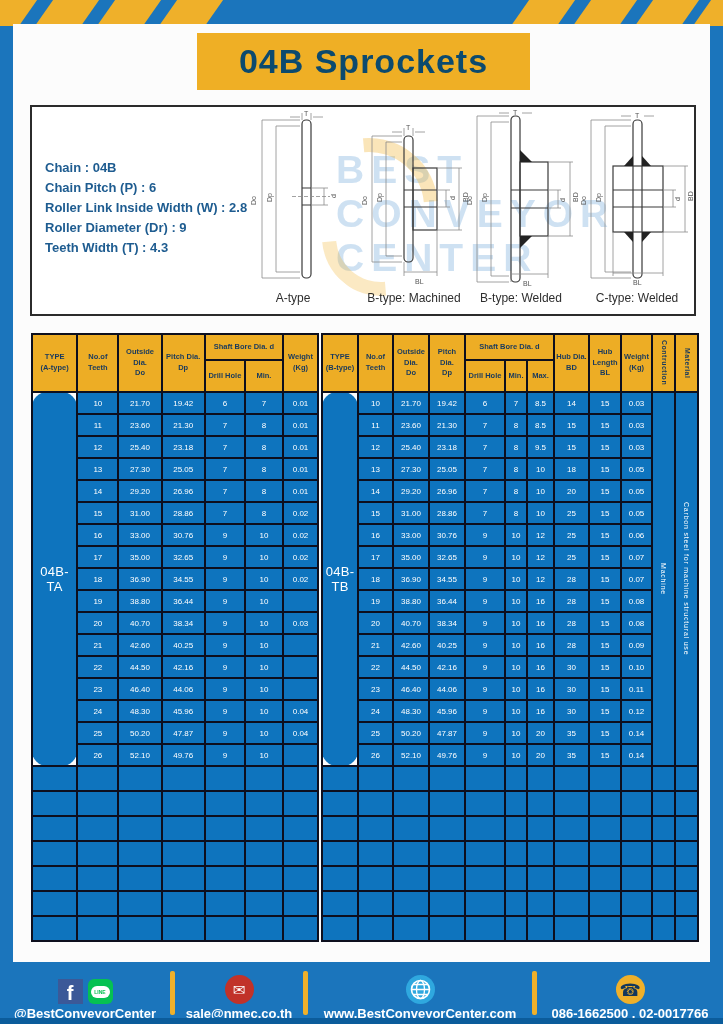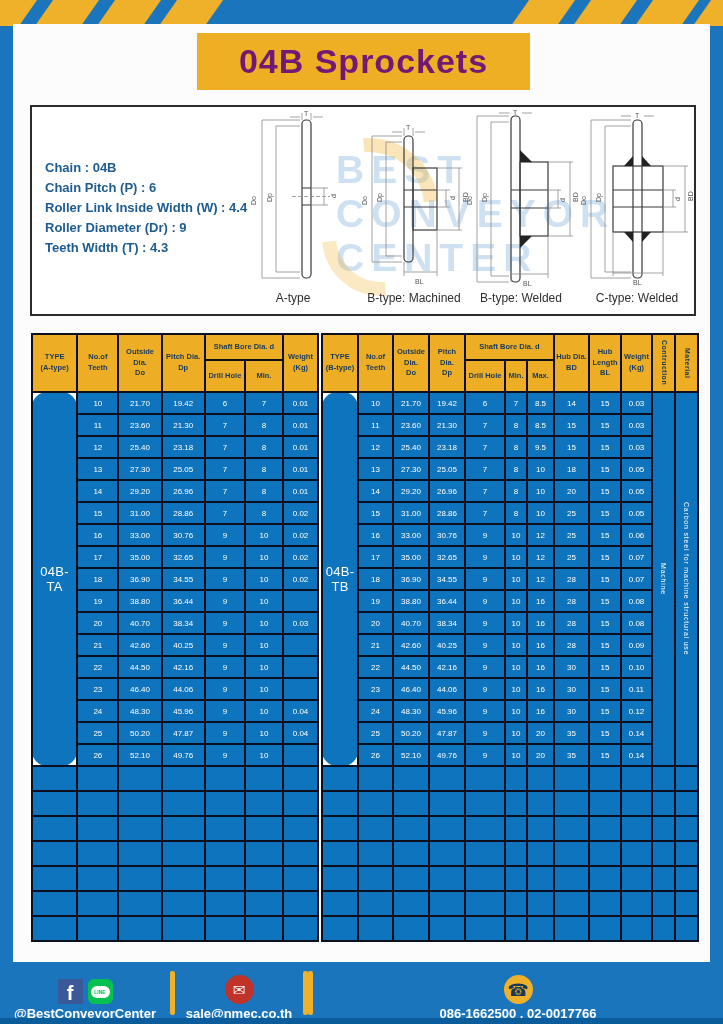--- a/index.html
+++ b/index.html
@@ -5,21 +5,21 @@
   html,body{margin:0;padding:0;}
   .page{position:relative;width:723px;height:1024px;background:#1B75BC;overflow:hidden;
         font-family:"Liberation Sans",sans-serif;}
   
   .stripe{position:absolute;top:0;height:26px;width:46px;background:#EFB02A;transform:skewX(-35deg);}
   
   .sheet{position:absolute;left:13px;top:24px;width:697px;height:938px;background:#FCFCFC;}
   
   .title-box{position:absolute;left:197px;top:33px;width:333px;height:57px;background:#EFAF25;
              display:flex;align-items:center;justify-content:center;}
-  .title-box span{font-size:34px;font-weight:bold;color:#701a75;letter-spacing:1px;}
+  .title-box span{font-size:34px;font-weight:bold;color:#0c4a6e;letter-spacing:1px;}
   
   .diag-panel{position:absolute;left:30px;top:105px;width:666px;height:211px;background:#fff;
               border:2px solid #2b2b2b;box-sizing:border-box;}
   .specs{position:absolute;left:45px;top:158px;z-index:3;}
   .specs div{font-size:13px;font-weight:bold;color:#1E5C90;line-height:20px;}
   .wm{position:absolute;left:336px;top:148px;z-index:1;color:rgba(125,175,220,0.38);
       font-weight:bold;font-size:39px;letter-spacing:7px;line-height:44px;}
   .wing{position:absolute;border-radius:50%;border:14px solid transparent;z-index:1;}
   .wing1{left:300px;top:138px;width:110px;height:110px;border-top-color:rgba(240,177,41,0.33);transform:rotate(40deg);}
   .wing2{left:322px;top:178px;width:90px;height:90px;border-left-color:rgba(240,177,41,0.28);transform:rotate(-50deg);}
@@ -90,21 +90,21 @@
     <div>BEST</div>
     <div>CONVEYOR</div>
     <div>CENTER</div>
   </div>
   <div class="wing wing1"></div>
   <div class="wing wing2"></div>
 
   <div class="specs">
     <div>Chain : 04B</div>
     <div>Chain Pitch (P) : 6</div>
-    <div>Roller Link Inside Width (W) : 4.4</div>
+    <div>Roller Link Inside Width (W) : 2.8</div>
     <div>Roller Diameter (Dr) : 9</div>
     <div>Teeth Width (T) : 4.3</div>
   </div>
 
   <svg class="diag" style="left:246px" width="95" height="178" viewBox="0 0 95 178">
     <rect class="part" x="56" y="10" width="9" height="158" rx="4"></rect>
     <path class="part" d="M56 78 H65 M56 95 H65"></path>
     <path class="dim" d="M46 86.5 H84" stroke-dasharray="4 2"></path>
     <path class="dim" d="M16 10 H54 M16 168 H54 M16 10 V168"></path>
     <text class="dim-label" transform="rotate(-90 10 95)" x="10" y="95">Do</text>
@@ -761,20 +761,30 @@
       <div class="txt">@BestConveyorCenter</div>
     </div>
     <div class="f-div"></div>
     <div class="f-sec sec2">
       <div class="round-icon mail-icon">
           <span>✉</span>
         </div>
       <div class="txt">sale@nmec.co.th</div>
     </div>
     <div class="f-div"></div>
+    <div class="f-sec sec3">
+      <div class="round-icon globe-icon">
+        <svg width="21" height="21" viewBox="0 0 21 21">
+          <circle cx="10.5" cy="10.5" r="9" fill="none" stroke="#fff" stroke-width="1.6"></circle>
+          <ellipse cx="10.5" cy="10.5" rx="4" ry="9" fill="none" stroke="#fff" stroke-width="1.3"></ellipse>
+          <path d="M1.5 10.5 H19.5 M3 5.5 H18 M3 15.5 H18" stroke="#fff" stroke-width="1.3" fill="none"></path>
+        </svg>
+      </div>
+      <div class="txt">www.BestConveyorCenter.com</div>
+    </div>
     <div class="f-div"></div>
     <div class="f-sec sec4">
       <div class="round-icon phone-icon">
           <span>☎</span>
         </div>
       <div class="txt">086-1662500 , 02-0017766</div>
     </div>
   </div>
   <div class="footer-bottom"></div>
 

